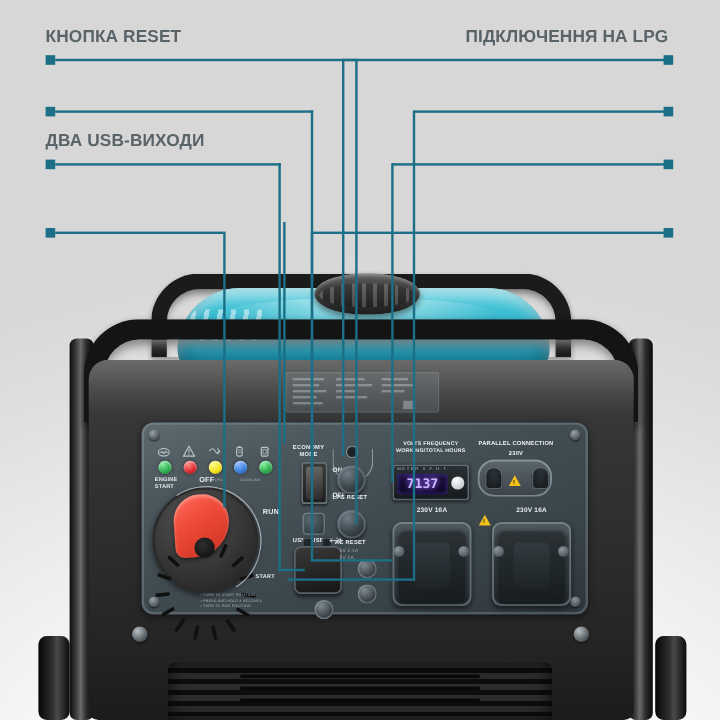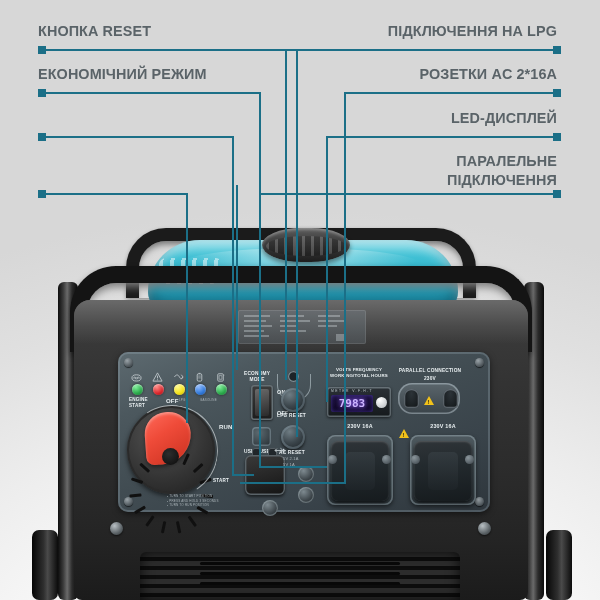--- a/index.html
+++ b/index.html
@@ -345,21 +345,21 @@
 
     <div class="rnd-small" style="left:298px;top:466px;"></div>
     <div class="rnd-small" style="left:298px;top:487px;"></div>
     <div class="rnd-small" style="left:262px;top:500px;"></div>
 
     <div class="lbl" style="left:324px;top:367px;font-size:4.4px;line-height:1.3;text-align:center;white-space:pre-line;width:70px;">VOLTS  FREQUENCY
 WORKING/TOTAL HOURS</div>
     <div class="meter-wrap"></div>
     <div class="meter-brand">METER  V.F.H.T</div>
     <div class="meter-screen">
-      <span class="digit">7983</span>
+      <span class="digit">7137</span>
     </div>
     <div class="meter-btn"></div>
 
     <div class="lbl" style="left:395px;top:368px;font-size:4.8px;width:70px;text-align:center;">PARALLEL CONNECTION</div>
     <div class="lbl" style="left:395px;top:376px;font-size:4.8px;width:70px;text-align:center;">230V</div>
     <div class="par-plate"></div>
     <div class="par-sock" style="left:404px;"></div>
     <div class="par-sock" style="left:443px;"></div>
     <div class="warn-tri" style="left:424px;top:396px;"></div>
 
@@ -389,52 +389,48 @@
     <div class="wheel" style="left:546px;"></div>
   </div>
 
   <div class="callouts">
 
     <div class="calloutlbl" style="left:38px;top:22px;">КНОПКА RESET</div>
     <div class="mark" style="left:38px;top:46px;"></div>
     <div class="lead h" style="left:46px;top:49px;width:251px;"></div>
     <div class="lead v" style="left:296px;top:49px;height:388px;"></div>
 
-    <div class="calloutlbl" style="left:38px;top:65px;">ЕКОНОМІЧНИЙ РЕЖИМ</div>
     <div class="mark" style="left:38px;top:89px;"></div>
     <div class="lead h" style="left:46px;top:92px;width:215px;"></div>
     <div class="lead v" style="left:259px;top:92px;height:305px;"></div>
 
+    <div class="calloutlbl" style="left:38px;top:109px;">ДВА USB-ВИХОДИ</div>
     <div class="mark" style="left:38px;top:133px;"></div>
     <div class="lead h" style="left:46px;top:136px;width:188px;"></div>
     <div class="lead v" style="left:232px;top:136px;height:340px;"></div>
     <div class="lead h" style="left:232px;top:474px;width:22px;"></div>
 
     <div class="mark" style="left:38px;top:190px;"></div>
     <div class="lead h" style="left:46px;top:193px;width:140px;"></div>
     <div class="lead v" style="left:186px;top:193px;height:230px;"></div>
 
     <div class="calloutlbl r" style="left:320px;top:22px;width:237px;">ПІДКЛЮЧЕННЯ НА LPG</div>
     <div class="mark" style="left:553px;top:46px;"></div>
     <div class="lead h" style="left:286px;top:49px;width:268px;"></div>
     <div class="lead v" style="left:285px;top:49px;height:331px;"></div>
 
-    <div class="calloutlbl r" style="left:320px;top:65px;width:237px;">РОЗЕТКИ AC 2*16A</div>
     <div class="mark" style="left:553px;top:89px;"></div>
     <div class="lead h" style="left:345px;top:92px;width:209px;"></div>
     <div class="lead v" style="left:344px;top:92px;height:392px;"></div>
     <div class="lead h" style="left:240px;top:482px;width:105px;"></div>
 
-    <div class="calloutlbl r" style="left:320px;top:109px;width:237px;">LED-ДИСПЛЕЙ</div>
     <div class="mark" style="left:553px;top:133px;"></div>
     <div class="lead h" style="left:327px;top:136px;width:227px;"></div>
     <div class="lead v" style="left:326px;top:136px;height:266px;"></div>
 
-    <div class="calloutlbl r" style="left:320px;top:152px;width:237px;">ПАРАЛЕЛЬНЕ
-ПІДКЛЮЧЕННЯ</div>
     <div class="mark" style="left:553px;top:190px;"></div>
     <div class="lead h" style="left:260px;top:193px;width:294px;"></div>
     <div class="lead v" style="left:314px;top:193px;height:0px;"></div>
     <div class="lead v" style="left:259px;top:193px;height:275px;"></div>
     <div class="lead h" style="left:259px;top:466px;width:68px;"></div>
 
     <div class="lead v" style="left:236px;top:185px;height:185px;"></div>
   </div>
 
 </div>

